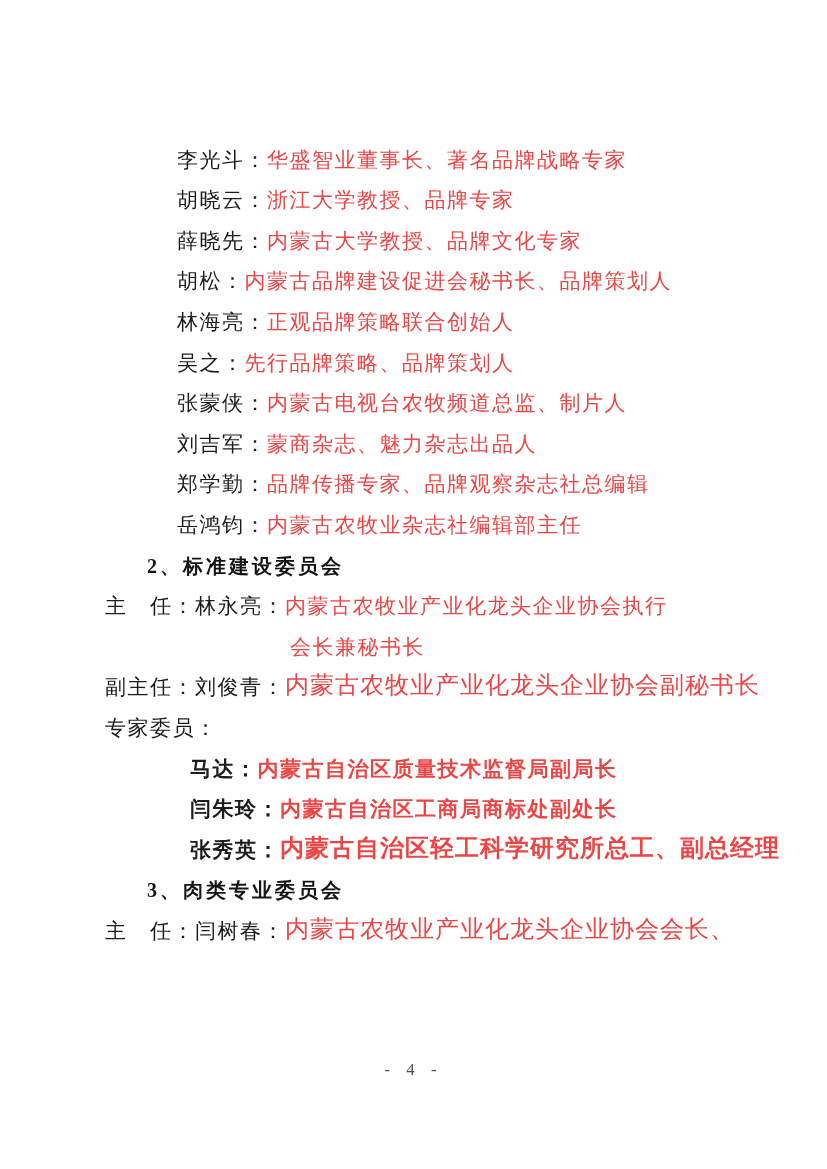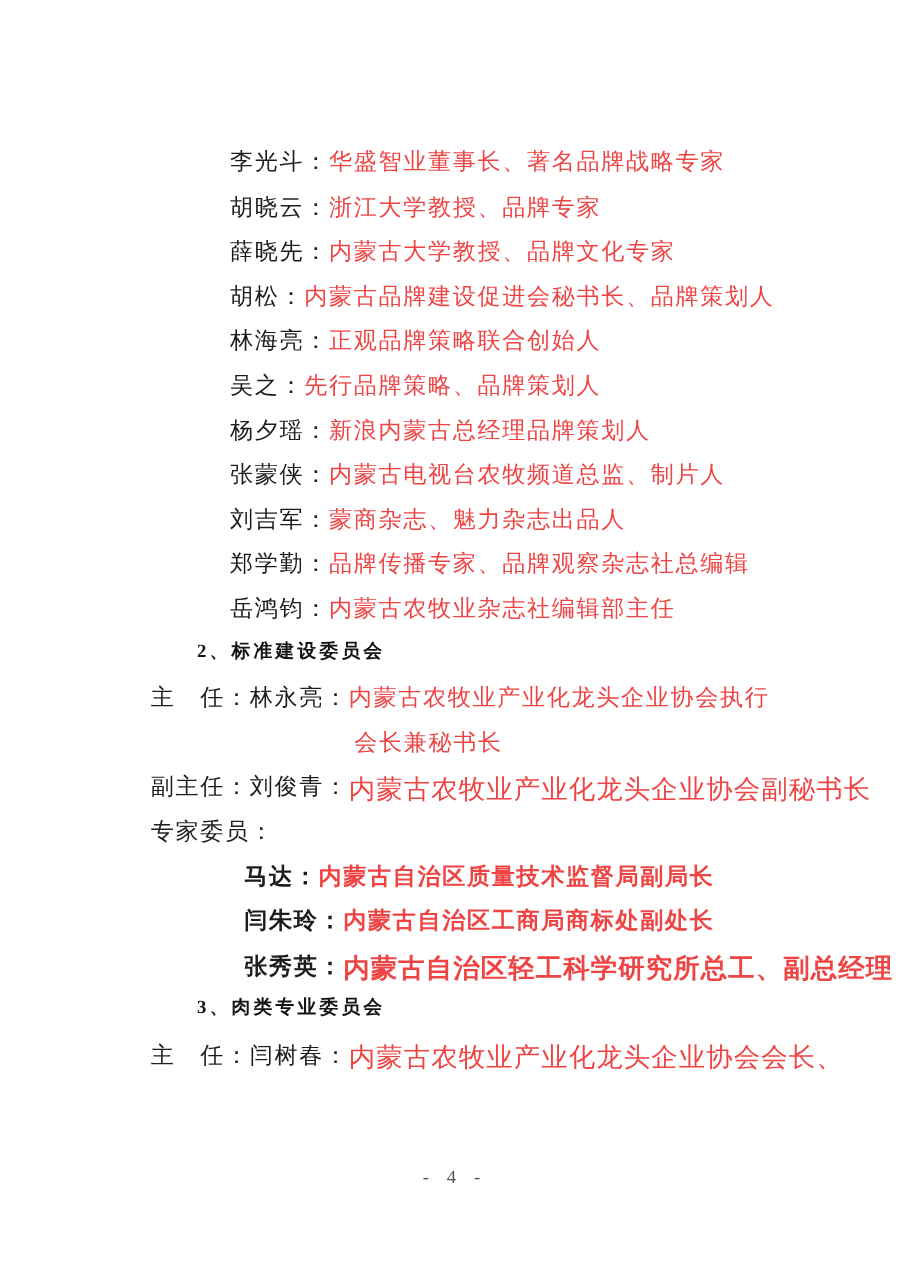--- a/index.html
+++ b/index.html
@@ -18,33 +18,32 @@
   }
   .content {
     position: absolute;
     left: 105px;
     top: 133px;
     width: 640px;
   }
   .line {
     height: 40.6px;
     display: flex;
-    align-items: flex-start;
+    align-items: flex-end;
     white-space: nowrap;
     font-size: 21px;
     letter-spacing: 1.5px;
-    margin-left: 32px;
   }
   .ind-expert1 { padding-left: 72px; }
   .ind-expert2 { padding-left: 85px; font-weight: bold; }
   .ind-cont    { padding-left: 185px; }
   .heading {
     padding-left: 42px;
     font-weight: bold;
-    font-size: 17px;
+    font-size: 20px;
     letter-spacing: 3px;
     color: #141414;
   }
   .name  { color: #1c1c1c; }
   .title { color: #ef4444; }
   .small { font-size: 24px; letter-spacing: 1px; }
   .footer {
     position: absolute;
     left: 0;
     top: 1060px;
@@ -77,24 +76,20 @@
       <span class="name">胡松：</span>
         <span class="title">内蒙古品牌建设促进会秘书长、品牌策划人</span>
     </div>
     <div class="line ind-expert1">
       <span class="name">林海亮：</span>
         <span class="title">正观品牌策略联合创始人</span>
     </div>
     <div class="line ind-expert1">
       <span class="name">吴之：</span>
         <span class="title">先行品牌策略、品牌策划人</span>
-    </div>
-    <div class="line ind-expert1">
-      <span class="name">杨夕瑶：</span>
-        <span class="title">新浪内蒙古总经理品牌策划人</span>
     </div>
     <div class="line ind-expert1">
       <span class="name">张蒙侠：</span>
         <span class="title">内蒙古电视台农牧频道总监、制片人</span>
     </div>
     <div class="line ind-expert1">
       <span class="name">刘吉军：</span>
         <span class="title">蒙商杂志、魅力杂志出品人</span>
     </div>
     <div class="line ind-expert1">

